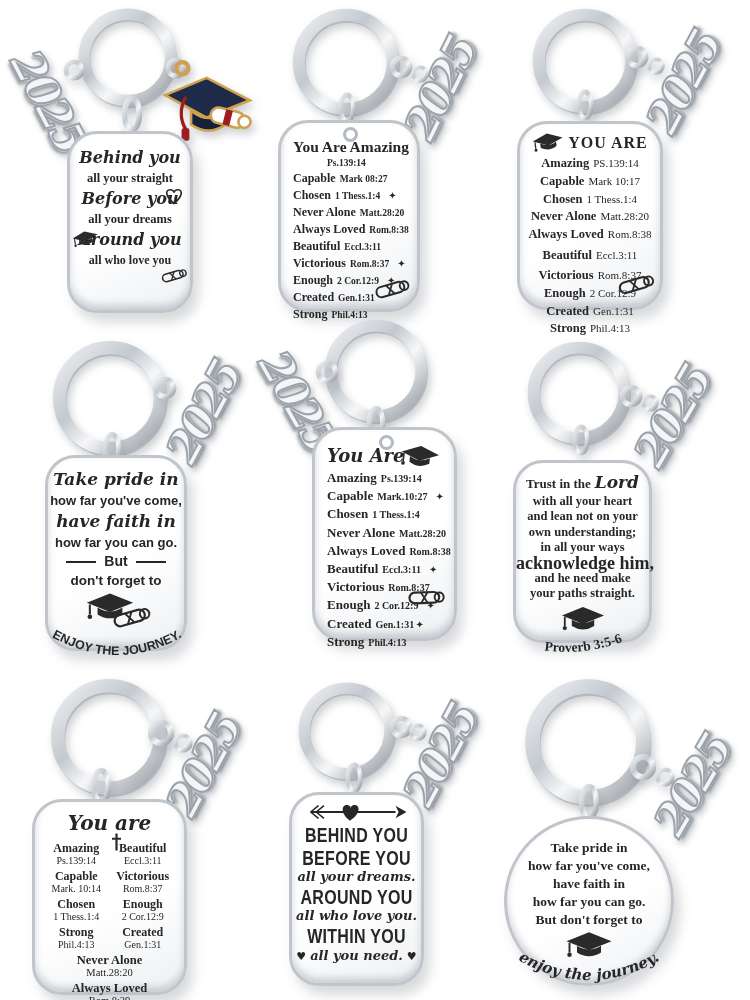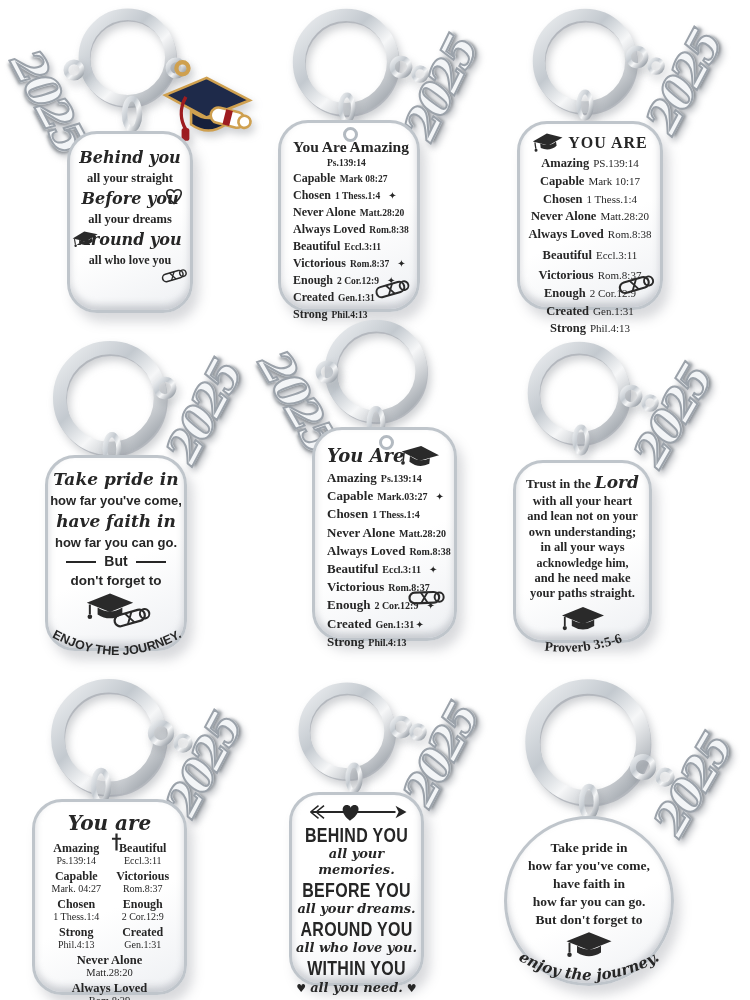--- a/index.html
+++ b/index.html
@@ -352,21 +352,21 @@
       </div>
 
         <div class="vrow" style="line-height:17.2px">
           <span class="w serifb" style="font-size:13px">Amazing</span>
           <span class="r" style="font-size:10px">Ps.139:14</span>
           <span class="st"></span>
         </div>
 
         <div class="vrow" style="line-height:17.2px">
           <span class="w serifb" style="font-size:13px">Capable</span>
-          <span class="r" style="font-size:10px">Mark.03:27</span>
+          <span class="r" style="font-size:10px">Mark.10:27</span>
           <span class="st">✦</span>
         </div>
 
         <div class="vrow" style="line-height:17.2px">
           <span class="w serifb" style="font-size:13px">Chosen</span>
           <span class="r" style="font-size:10px">1 Thess.1:4</span>
           <span class="st"></span>
         </div>
 
         <div class="vrow" style="line-height:17.2px">
@@ -441,21 +441,21 @@
       </div>
 
         <div class="crow serifb" style="font-size:12.5px;line-height:15.4px">with all your heart</div>
 
         <div class="crow serifb" style="font-size:12.5px;line-height:15.4px">and lean not on your</div>
 
         <div class="crow serifb" style="font-size:12.5px;line-height:15.4px">own understanding;</div>
 
         <div class="crow serifb" style="font-size:12.5px;line-height:15.4px">in all your ways</div>
 
-        <div class="crow serifb" style="font-size:12px;line-height:15.4px">acknowledge him,</div>
+        <div class="crow serifb" style="font-size:18px;line-height:15.4px">acknowledge him,</div>
 
         <div class="crow serifb" style="font-size:12.5px;line-height:15.4px">and he need make</div>
 
         <div class="crow serifb" style="font-size:12.5px;line-height:15.4px">your paths straight.</div>
 
       <svg class="icon" style="display:block;margin:3px auto 0;width:52px;height:28px">
           <use href="#sym-cap"></use>
         </svg>
       <svg style="display:block;margin:-6px auto 0" width="124" height="34" viewBox="0 0 124 34">
         <path id="arc6" d="M6,20 Q62,34 118,8" fill="none"></path>
@@ -495,21 +495,21 @@
             <span class="w">Amazing</span>
             <span class="r">Ps.139:14</span>
           </div>
           <div class="paircell">
             <span class="w">Beautiful</span>
             <span class="r">Eccl.3:11</span>
           </div>
 
           <div class="paircell">
             <span class="w">Capable</span>
-            <span class="r">Mark. 04:27</span>
+            <span class="r">Mark. 10:14</span>
           </div>
           <div class="paircell">
             <span class="w">Victorious</span>
             <span class="r">Rom.8:37</span>
           </div>
 
           <div class="paircell">
             <span class="w">Chosen</span>
             <span class="r">1 Thess.1:4</span>
           </div>
@@ -559,21 +559,20 @@
         <use href="#sym-oval"></use>
       </svg>
     <div class="tag" style="left:39px;top:126px;width:135px;height:194px;padding-top:6px">
       <svg class="icon" style="display:block;margin:0 auto;width:116px;height:22px" viewBox="0 0 130 28">
         <path d="M6,14 L16,6 M6,14 L16,22 M13,14 L23,6 M13,14 L23,22" stroke="#262626" stroke-width="2" fill="none"></path>
         <line x1="6" y1="14" x2="114" y2="14" stroke="#262626" stroke-width="2.4"></line>
         <path d="M56,25 C44,16 45,5 52,5 c4,0 5,3 5,4 c0,-1 1,-4 5,-4 c7,0 8,11 -6,20 z" fill="#262626"></path>
         <path d="M114,6 L128,14 L114,22 L118,14 z" fill="#262626"></path>
       </svg>
       <div class="ctr" style="line-height:23px"><span class="caps8">BEHIND YOU</span></div>
-      <div class="ctr script" style="font-size:13px;line-height:16px">all your memories.</div>
       <div class="ctr" style="line-height:23px"><span class="caps8">BEFORE YOU</span></div>
       <div class="ctr script" style="font-size:13px;line-height:16px">all your dreams.</div>
       <div class="ctr" style="line-height:23px"><span class="caps8">AROUND YOU</span></div>
       <div class="ctr script" style="font-size:13px;line-height:16px">all who love you.</div>
       <div class="ctr" style="line-height:23px"><span class="caps8">WITHIN YOU</span></div>
       <div class="ctr" style="line-height:16px;white-space:nowrap">
         <span style="font-family:'DejaVu Sans',sans-serif;font-size:11px">♥</span>
         <span class="script" style="font-size:13px">all you need.</span>
         <span style="font-family:'DejaVu Sans',sans-serif;font-size:11px">♥</span>
       </div>

